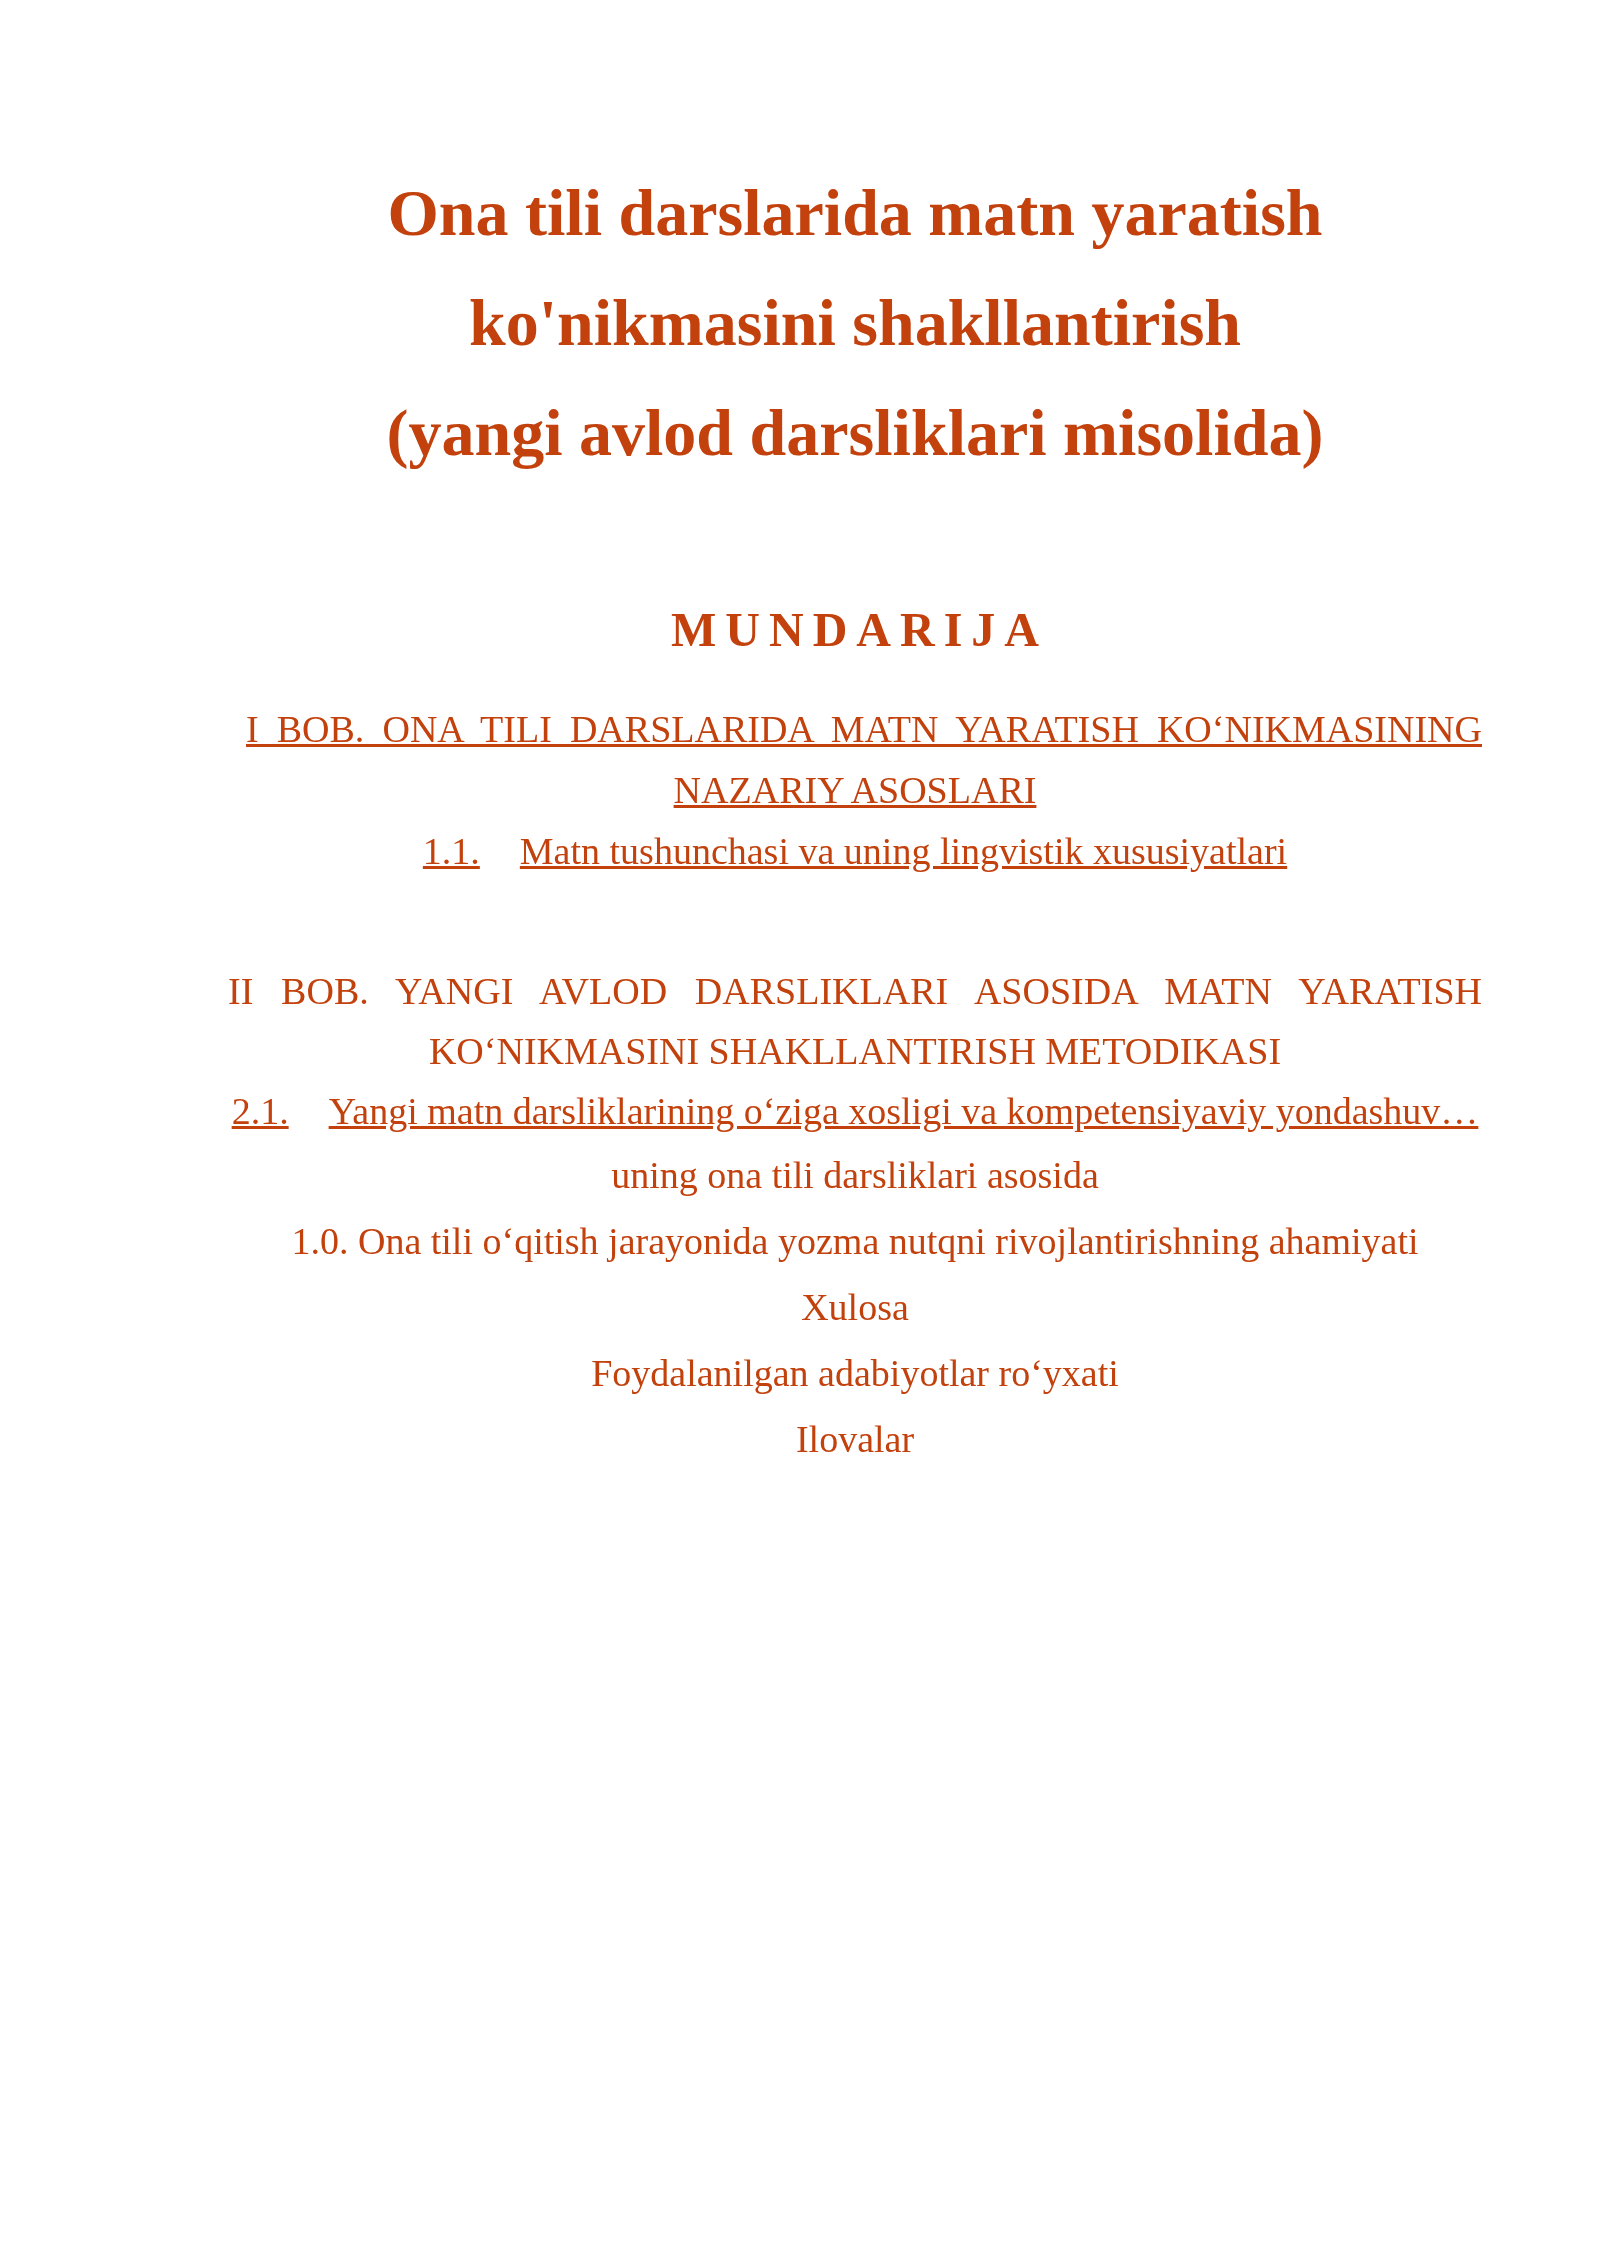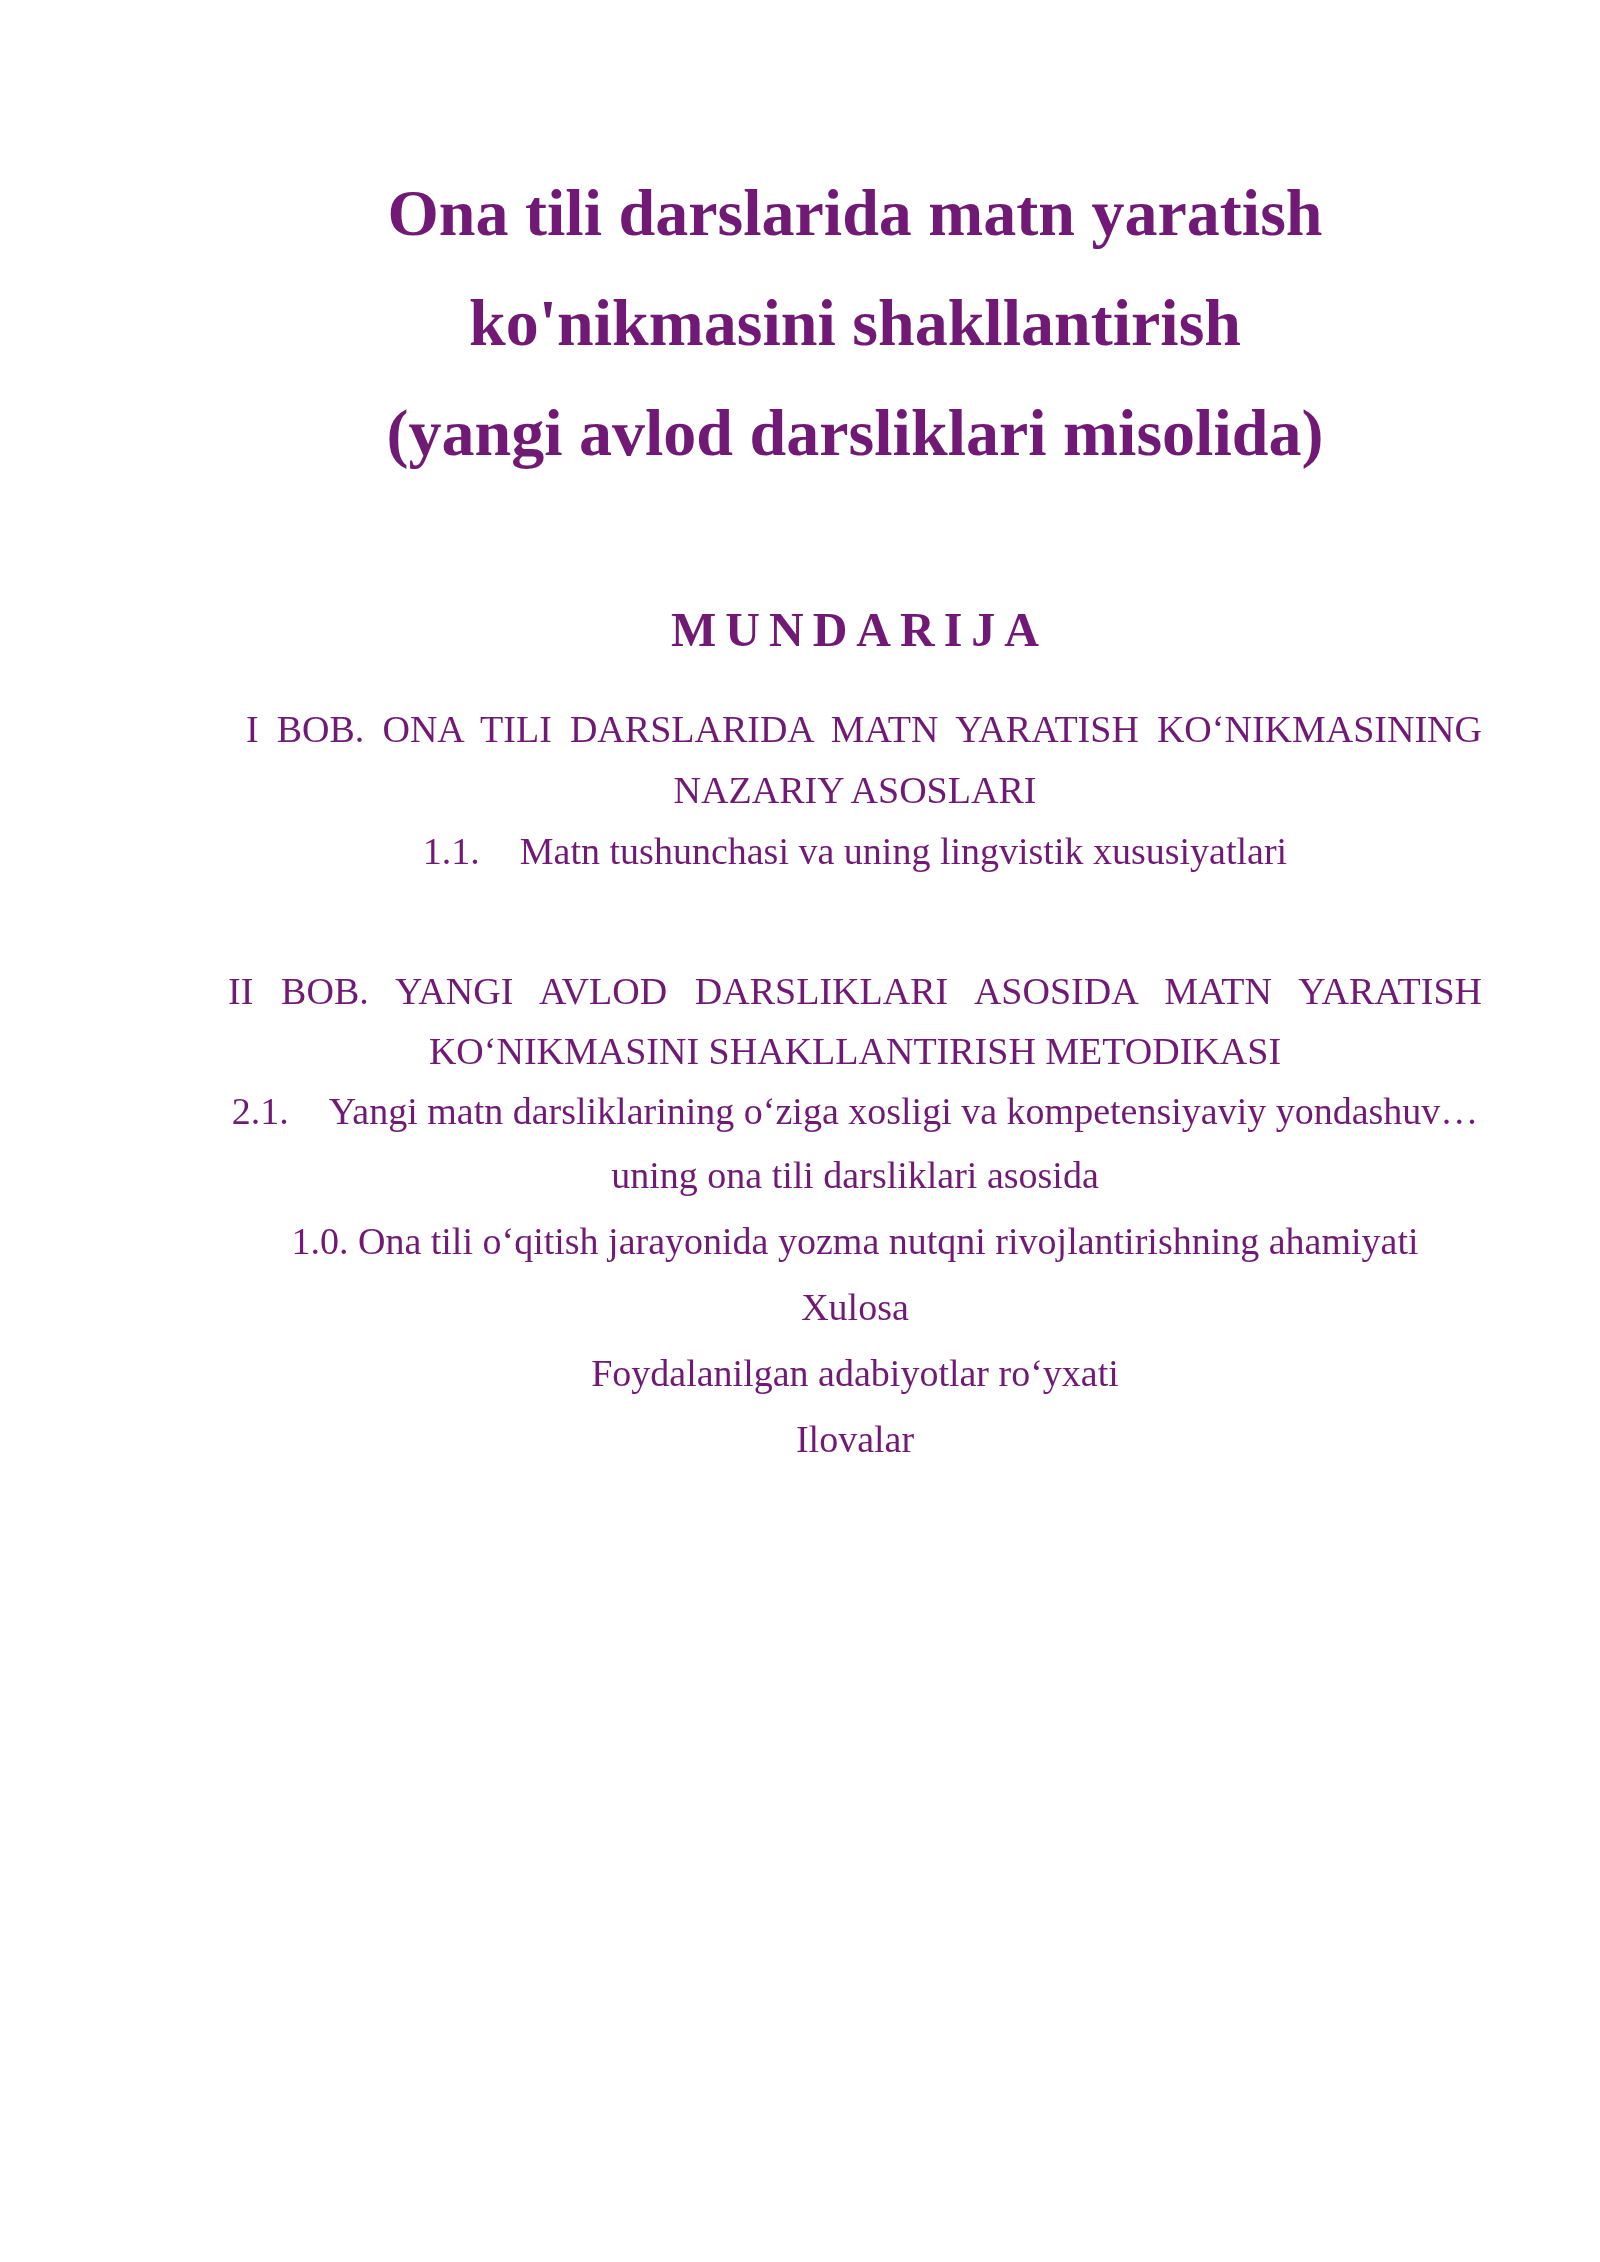--- a/index.html
+++ b/index.html
@@ -5,21 +5,21 @@
   html, body {
     margin: 0;
     padding: 0;
     background: #ffffff;
   }
   .page {
     position: relative;
     width: 1600px;
     height: 2262px;
     background: #ffffff;
-    color: #701a75;
+    color: #c2410c;
     font-family: "Liberation Serif", "DejaVu Serif", serif;
     overflow: hidden;
   }
   .doc-title {
     margin: 158px 118px 0 228px;
     text-align: center;
     font-weight: bold;
     font-size: 66px;
     line-height: 110px;
   }
@@ -31,21 +31,21 @@
     line-height: 50px;
     letter-spacing: 9px;
     padding-left: 9px;
     box-sizing: border-box;
   }
   .toc {
     margin: 44px 118px 0 228px;
     font-size: 38px;
   }
   .toc-line { min-height: 1px; text-align: center; }
-  .l61 { line-height: 61px; }
+  .l61 { line-height: 61px; text-decoration: underline; }
   .l60 { line-height: 60px; }
   .l66 { line-height: 66px; }
   
   .jf {
     text-align: justify;
     text-align-last: justify;
   }
   .ind { padding-left: 18px; }
   .nw { white-space: nowrap; }
   .spacer { height: 79px; }

